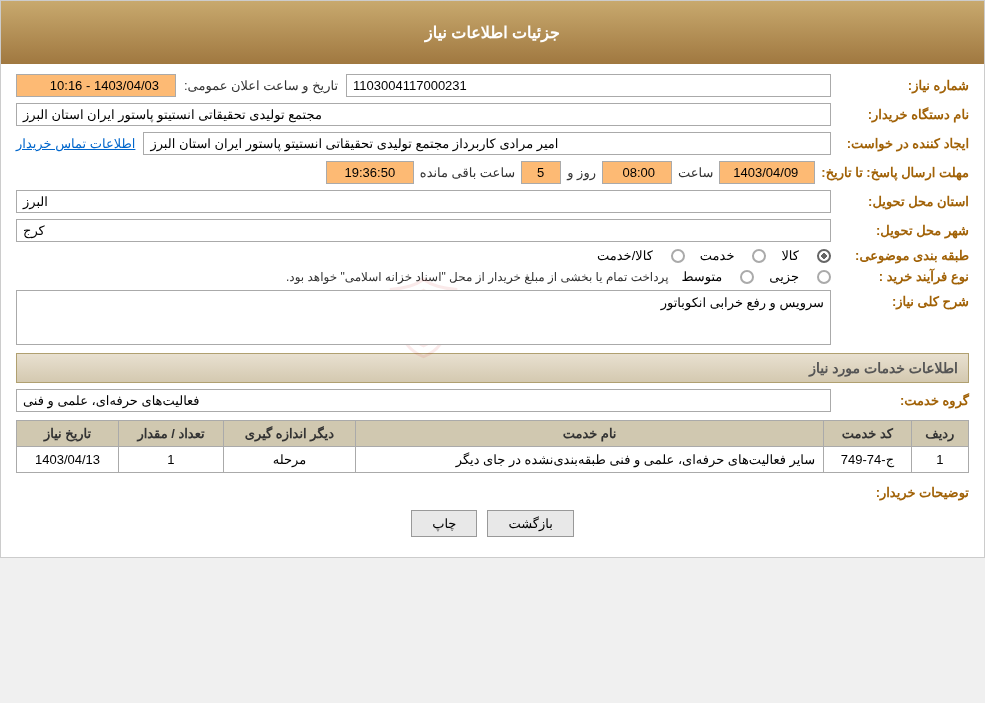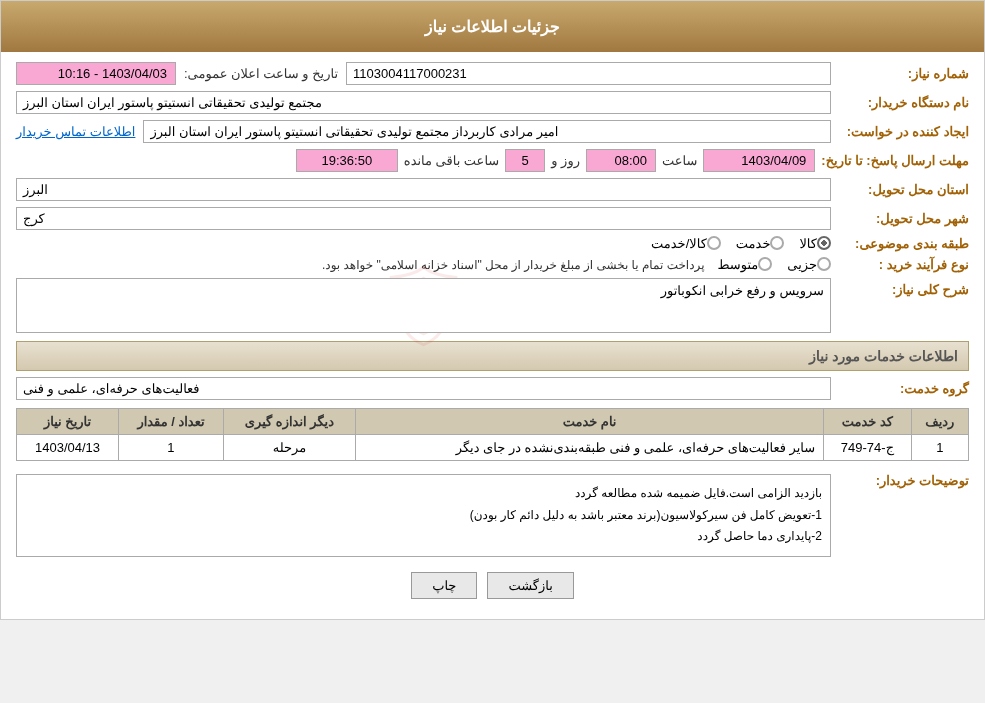--- a/index.html
+++ b/index.html
@@ -12,21 +12,21 @@
     .page-wrapper {
       max-width: 985px;
       margin: 0 auto;
       background: #fff;
       border: 1px solid #ccc;
     }
     .page-header {
       background: linear-gradient(to bottom, #c8a96e, #a07840);
       color: #fff;
       text-align: center;
-      padding: 16px;
+      padding: 22px;
       font-size: 16px;
       font-weight: bold;
     }
     .content-area {
       padding: 10px 15px;
     }
     .info-row {
       display: flex;
       align-items: center;
       margin-bottom: 6px;
@@ -42,22 +42,22 @@
     .value-box {
       border: 1px solid #aaa;
       background: #fff;
       padding: 3px 6px;
       min-height: 22px;
       flex: 1;
       text-align: left;
     }
     .value-box-fixed {
       border: 1px solid #aaa;
-      background: #f9a8d4;
-      padding: 3px 8px;
+      background: #fdba74;
+      padding: 3px 16px;
       min-height: 22px;
       text-align: right;
     }
     .small-value {
       width: 80px;
     }
     .medium-value {
       width: 140px;
     }
     .date-row {
@@ -87,21 +87,22 @@
       text-decoration: underline;
       cursor: pointer;
     }
     .radio-group {
       display: flex;
       gap: 15px;
       align-items: center;
     }
     .radio-item {
       display: flex;
-      gap: 0;
+      align-items: center;
+      gap: 18px;
     }
     .radio-circle {
       width: 14px;
       height: 14px;
       border-radius: 50%;
       border: 2px solid #aaa;
       background: #fff;
       display: inline-block;
     }
     .radio-circle.selected {
@@ -198,27 +199,27 @@
     </div>
 
     <div class="info-row">
       <span class="label">ایجاد کننده در خواست:</span>
       <div class="value-box" style="flex:1;">امیر مرادی کاربرداز مجتمع تولیدی تحقیقاتی انستیتو پاستور ایران استان البرز</div>
       <span class="link-text">اطلاعات تماس خریدار</span>
     </div>
 
     <div class="info-row date-row">
       <span class="label">مهلت ارسال پاسخ: تا تاریخ:</span>
-      <div class="value-box-fixed" style="width:112px;">1403/04/09</div>
+      <div class="value-box-fixed" style="width:96px;">1403/04/09</div>
       <span class="inline-label">ساعت</span>
       <div class="value-box-fixed" style="width:70px;">08:00</div>
       <span class="inline-label">روز و</span>
       <div class="value-box-fixed" style="width:40px;text-align:center;">5</div>
       <span class="inline-label">ساعت باقی مانده</span>
-      <div class="value-box-fixed" style="width:102px;text-align:center;">19:36:50</div>
+      <div class="value-box-fixed" style="width:88px;text-align:center;">19:36:50</div>
     </div>
 
     <div class="info-row">
       <span class="label">استان محل تحویل:</span>
       <div class="value-box">البرز</div>
     </div>
 
     <div class="info-row">
       <span class="label">شهر محل تحویل:</span>
       <div class="value-box">کرج</div>
@@ -291,21 +292,20 @@
       <td class="service-name-td">سایر فعالیت‌های حرفه‌ای، علمی و فنی طبقه‌بندی‌نشده در جای دیگر</td>
       <td>مرحله</td>
       <td>1</td>
       <td>1403/04/13</td>
     </tr>
         </tbody>
     </table>
 
     <div style="display:flex;align-items:flex-start;gap:8px;margin-bottom:8px;">
       <span class="label" style="margin-top:4px;">توضیحات خریدار:</span>
-      <div class="description-box" id="buyer-notes-box" style="flex:1;">بازدید الزامی است.فایل ضمیمه شده مطالعه گردد<br>1-تعویض کامل فن سیرکولاسیون(برند معتبر باشد به دلیل دائم کار بودن)<br>2-پایداری دما حاصل گردد</div>
     </div>
 
     <div class="btn-row">
       <button class="btn btn-back">بازگشت</button>
       <button class="btn btn-print">چاپ</button>
     </div>
 
   </div>
 </div>
 

